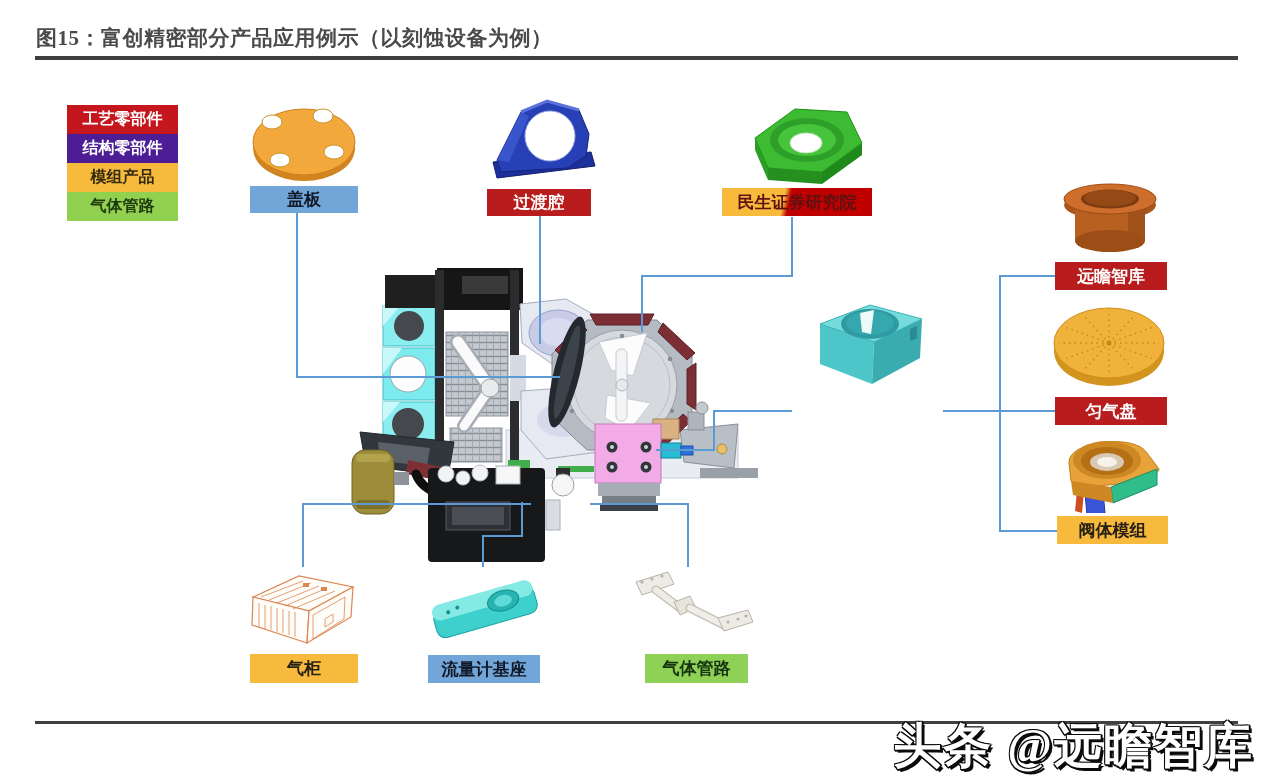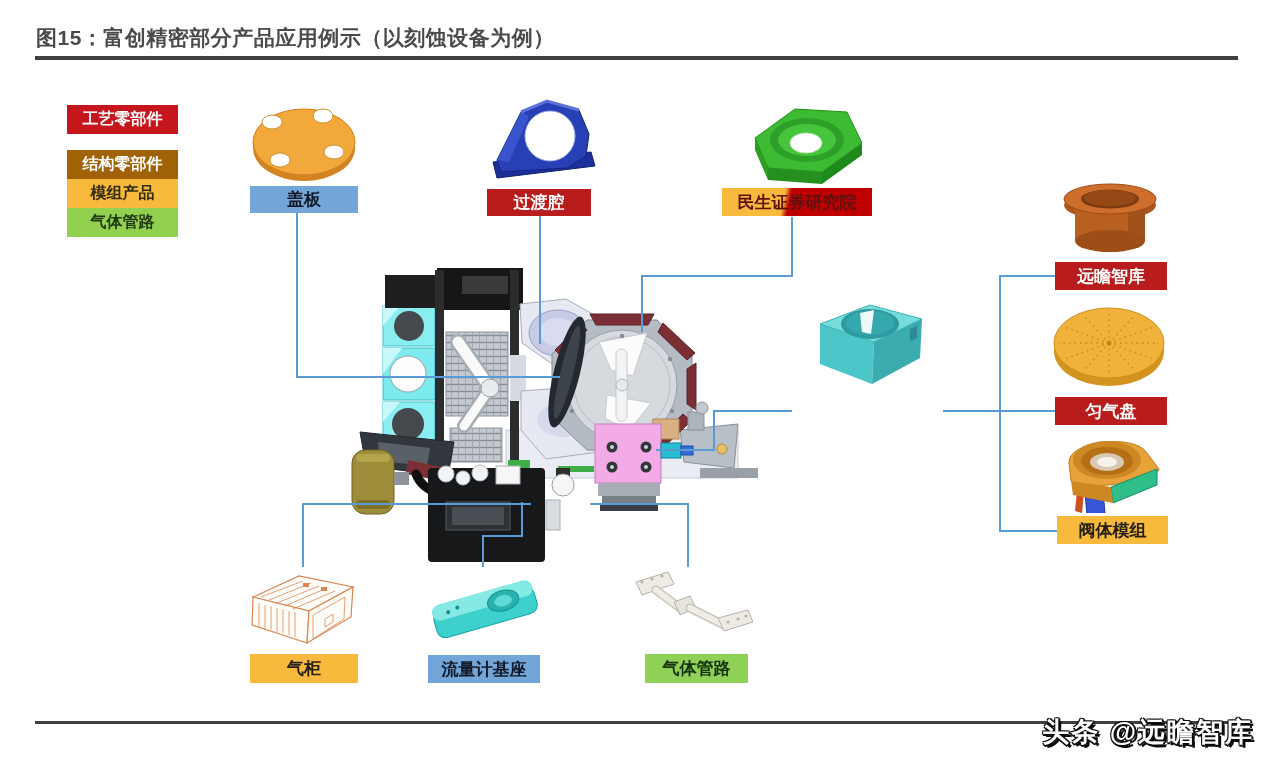--- a/index.html
+++ b/index.html
@@ -1,29 +1,29 @@
 <!DOCTYPE html>
 <html><head>
 <meta charset="utf-8">
 <style>
   html,body{margin:0;padding:0;background:#fff;}
   .page{position:relative;width:1274px;height:777px;background:#fff;overflow:hidden;
-        font-family:Liberation Sans, sans-serif;border-radius:28px;}
+        font-family:Liberation Serif, serif;border-radius:28px;}
   .title{position:absolute;left:36px;top:24px;font-size:21px;font-weight:bold;color:#4a4a4a;letter-spacing:.5px;}
   .rule{position:absolute;left:35px;width:1203px;background:#3f3f3f;}
   .rule.top{top:56px;height:4px;}
   .rule.bottom{top:721px;height:3px;}
   .source{position:absolute;left:38px;top:735px;font-size:15.5px;color:#595959;}
-  .watermark{position:absolute;right:20px;top:714px;font-size:27px;font-weight:bold;color:#fff;
+  .watermark{position:absolute;right:20px;top:714px;font-size:48px;font-weight:bold;color:#fff;
      letter-spacing:2px;text-shadow:3px 3px 0 #0b0b0b,-1px -1px 0 #0b0b0b,1px -1px 0 #0b0b0b,-1px 1px 0 #0b0b0b,2px 0 0 #0b0b0b,0 2px 0 #0b0b0b;}
   .legend{position:absolute;left:67px;top:105px;width:111px;text-align:right;}
   .legend-row{width:111px;height:29px;display:flex;align-items:center;justify-content:center;
      font-size:16px;font-weight:bold;}
   .lg-red{background:#c5161d;color:#fff;}
-  .lg-blue{background:#a16207;color:#fff;margin-top:16px;}
+  .lg-blue{background:#4c1d95;color:#fff;}
   .lg-yellow{background:#f8ba3c;color:#332b10;}
   .lg-green{background:#92d050;color:#1f3a10;}
   .lbl{position:absolute;display:flex;align-items:center;justify-content:center;
        font-size:17px;font-weight:bold;white-space:nowrap;}
   .lbl.red{background:#b91c1c;color:#fff;}
   .lbl.blue{background:#72a5d8;color:#101826;}
   .lbl.yellow{background:#f8ba3c;color:#262014;}
   .lbl.green{background:#8fd056;color:#15330e;}
   .lbl.split{background:linear-gradient(102deg,#f8ba3c 0%,#f8ba3c 41%,#c00000 45%,#c00000 100%);color:#5e1111;}
   .ln{position:absolute;background:#5b9bd5;display:block;}

